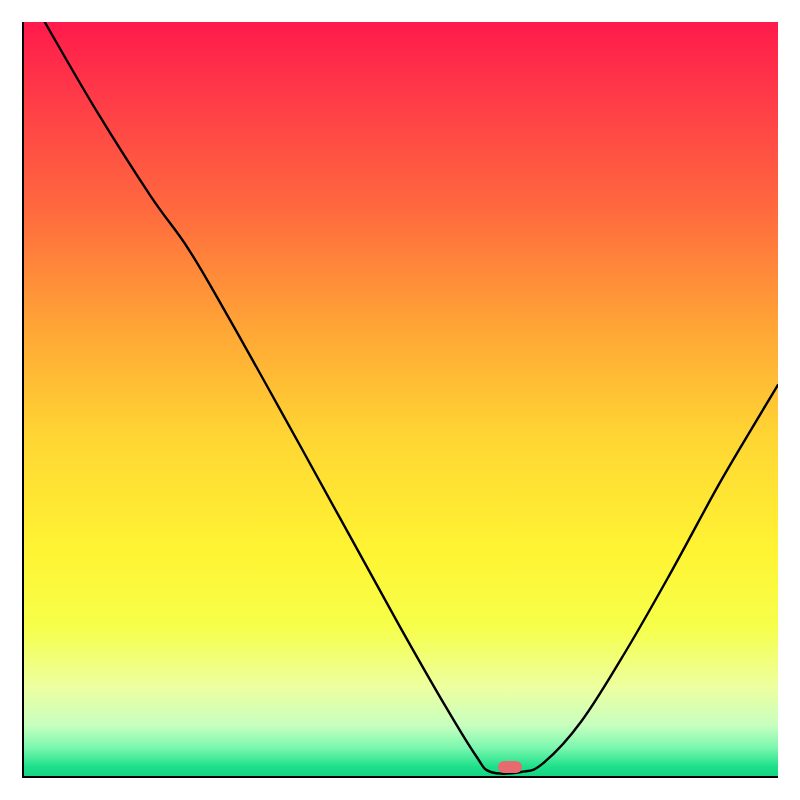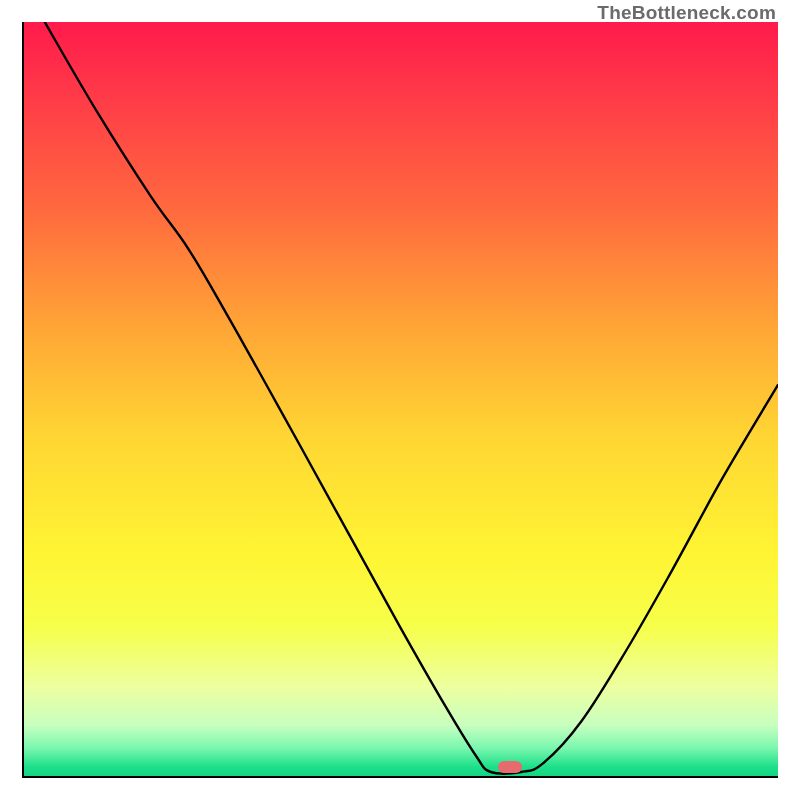--- a/index.html
+++ b/index.html
@@ -94,15 +94,14 @@
     <svg class="curve-svg" viewBox="0 0 756 756" preserveAspectRatio="none">
       <path id="curvePath" fill="none" stroke="#000000" stroke-width="2.4" stroke-linejoin="round" stroke-linecap="round" d="M 22.7 0.0 C 32.2 16.3, 56.5 59.4, 75.6 90.7 C 94.7 122.0, 112.2 149.4, 128.5 173.9 C 144.8 198.4, 152.7 205.7, 166.3 226.8 C 179.9 247.9, 187.8 262.5, 204.1 291.1 C 220.4 319.6, 236.6 348.8, 257.0 385.6 C 277.5 422.3, 295.7 455.7, 317.5 495.2 C 339.3 534.6, 358.9 570.8, 378.0 604.8 C 397.1 638.8, 409.8 661.0, 423.4 684.2 C 437.0 707.3, 445.4 721.5, 453.6 733.3 C 461.8 745.2, 460.6 747.0, 468.7 750.0 C 476.9 752.9, 489.4 751.6, 499.0 750.0 C 508.5 748.3, 510.8 750.0, 521.6 740.9 C 532.5 731.8, 544.5 719.7, 559.4 699.3 C 574.4 678.9, 588.5 654.7, 604.8 627.5 C 621.1 600.3, 633.8 577.4, 650.2 548.1 C 666.5 518.8, 680.6 491.5, 695.5 464.9 C 710.5 438.4, 722.4 419.1, 733.3 400.7 C 744.2 382.3, 751.9 369.7, 756.0 362.9"></path>
     </svg>
 
     <div id="marker" class="marker" style="width: 24px; height: 12px; background: rgb(231, 106, 111); left: 476.376px; top: 738.66px;"></div>
   </div>
 
   <div class="axis-line axis-left"></div>
   <div class="axis-line axis-bottom"></div>
 
-  <div class="watermark">TheBottleneck.com</div>
 
 </div>
 
 </body></html>

